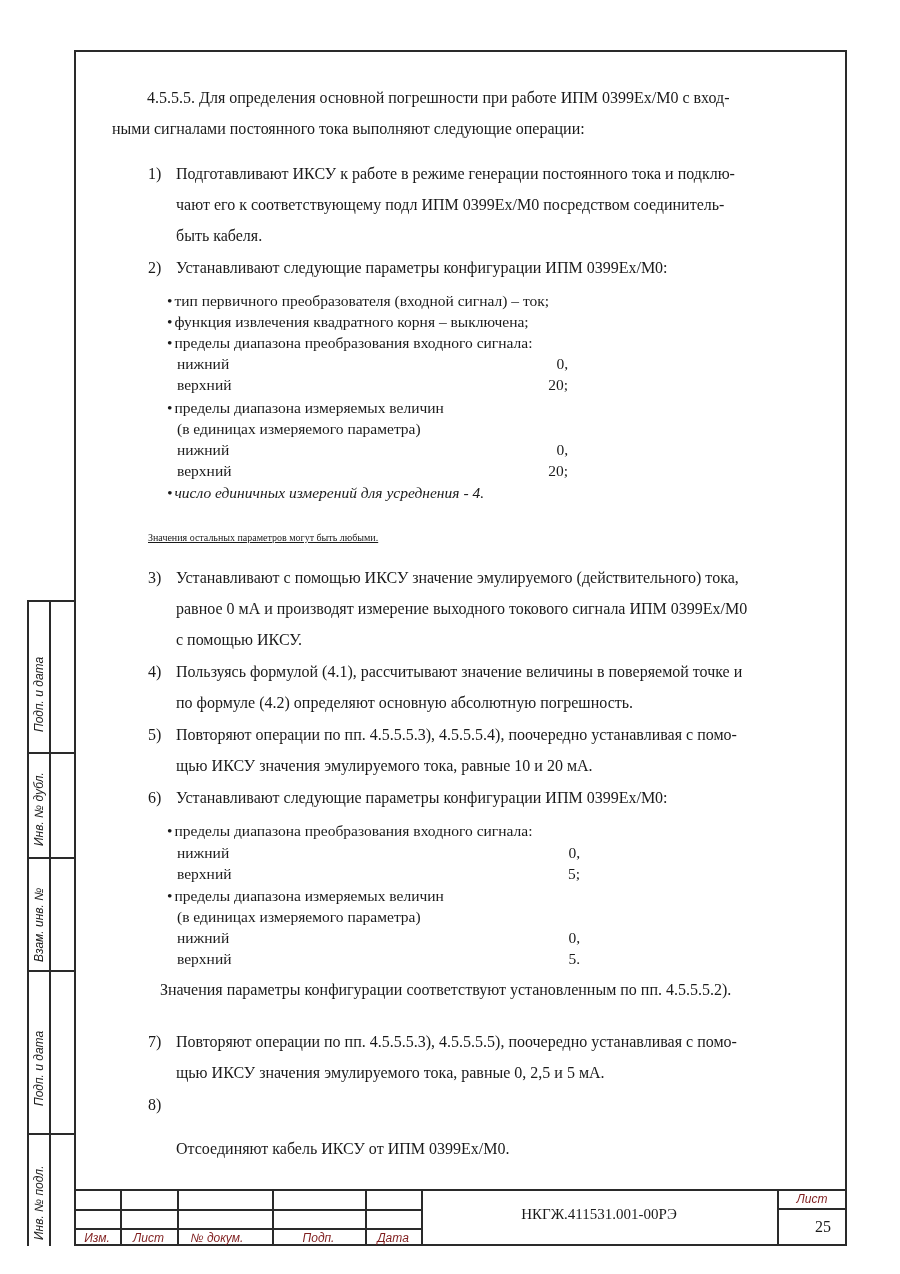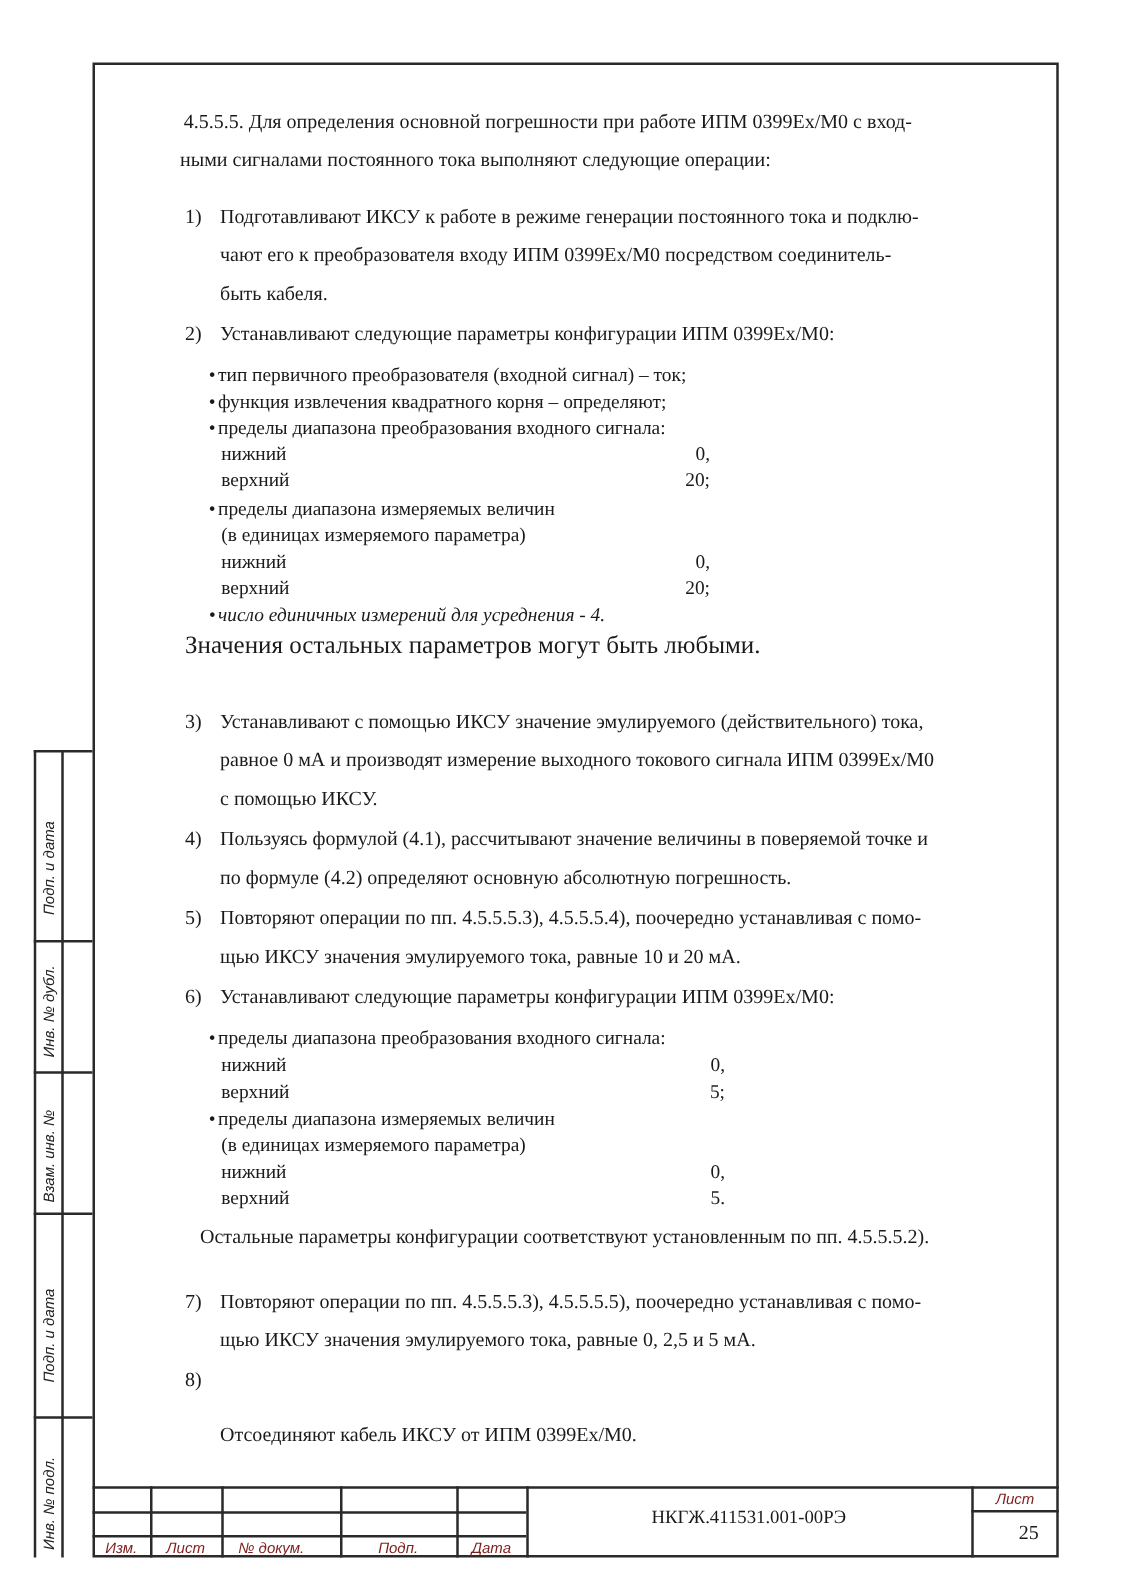--- a/index.html
+++ b/index.html
@@ -27,45 +27,45 @@
   .doc-code { position: absolute; left: 421px; top: 1206px; width: 356px; text-align: center;
               font-size: 15px; }
   .sheet-no { position: absolute; left: 777px; top: 1218px; width: 92px; text-align: center; font-size: 16px; }
 </style>
 </head>
 <body>
 
 <div class="frame"></div>
 
 <div class="txt" style="left:147px; top:88px; font-size:16px;">4.5.5.5. Для определения основной погрешности при работе ИПМ 0399Ex/M0 с вход-</div>
-<div class="txt" style="left:112px; top:119px;margin-left:32px;">ными сигналами постоянного тока выполняют следующие операции:</div>
+<div class="txt" style="left:112px; top:119px;">ными сигналами постоянного тока выполняют следующие операции:</div>
 
 <div class="txt" style="left:148px; top:164px;">1)</div>
 <div class="txt" style="left:176px; top:164px;">Подготавливают ИКСУ к работе в режиме генерации постоянного тока и подклю-</div>
-<div class="txt" style="left:176px; top:195px;">чают его к преобразователя входу ИПМ 0399Ex/M0 посредством соединитель-</div>
+<div class="txt" style="left:176px; top:195px;">чают его к соответствующему подл ИПМ 0399Ex/M0 посредством соединитель-</div>
 <div class="txt" style="left:176px; top:226px;">быть кабеля.</div>
 
 <div class="txt" style="left:148px; top:258px;">2)</div>
 <div class="txt" style="left:176px; top:258px;">Устанавливают следующие параметры конфигурации ИПМ 0399Ex/M0:</div>
 
 <div class="list bullet" style="left:167px; top:293px;">тип первичного преобразователя (входной сигнал) – ток;</div>
-<div class="list bullet" style="left:167px; top:314px;">функция извлечения квадратного корня – определяют;</div>
+<div class="list bullet" style="left:167px; top:314px;">функция извлечения квадратного корня – выключена;</div>
 <div class="list bullet" style="left:167px; top:335px;">пределы диапазона преобразования входного сигнала:</div>
 <div class="list" style="left:177px; top:356px;">нижний</div>
 <div class="val" style="left:500px; width:68px; top:356px;">0,</div>
 <div class="list" style="left:177px; top:377px;">верхний</div>
 <div class="val" style="left:500px; width:68px; top:377px;">20;</div>
 <div class="list bullet" style="left:167px; top:400px;">пределы диапазона измеряемых величин</div>
 <div class="list" style="left:177px; top:421px;">(в единицах измеряемого параметра)</div>
 <div class="list" style="left:177px; top:442px;">нижний</div>
 <div class="val" style="left:500px; width:68px; top:442px;">0,</div>
 <div class="list" style="left:177px; top:463px;">верхний</div>
 <div class="val" style="left:500px; width:68px; top:463px;">20;</div>
 <div class="list bullet" style="left:167px; top:485px;font-style:italic;">число единичных измерений для усреднения  -  4.</div>
-<div class="txt" style="left:148px; top:506px; font-size:20px;">Значения остальных параметров могут быть любыми.</div>
+<div class="txt" style="left:148px; top:528px; font-size:10px;text-decoration:underline;">Значения остальных параметров могут быть любыми.</div>
 
 <div class="txt" style="left:148px; top:568px;">3)</div>
 <div class="txt" style="left:176px; top:568px;">Устанавливают с помощью ИКСУ значение эмулируемого (действительного) тока,</div>
 <div class="txt" style="left:176px; top:599px;">равное 0 мА и производят измерение выходного токового сигнала ИПМ 0399Ex/M0</div>
 <div class="txt" style="left:176px; top:630px;">с помощью ИКСУ.</div>
 
 <div class="txt" style="left:148px; top:662px;">4)</div>
 <div class="txt" style="left:176px; top:662px;">Пользуясь формулой (4.1), рассчитывают значение величины в поверяемой точке и</div>
 <div class="txt" style="left:176px; top:693px;">по формуле (4.2) определяют основную абсолютную погрешность.</div>
 
@@ -80,21 +80,21 @@
 <div class="list" style="left:177px; top:845px;">нижний</div>
 <div class="val" style="left:530px; width:50px; top:845px;">0,</div>
 <div class="list" style="left:177px; top:866px;">верхний</div>
 <div class="val" style="left:530px; width:50px; top:866px;">5;</div>
 <div class="list bullet" style="left:167px; top:888px;">пределы диапазона измеряемых величин</div>
 <div class="list" style="left:177px; top:909px;">(в единицах измеряемого параметра)</div>
 <div class="list" style="left:177px; top:930px;">нижний</div>
 <div class="val" style="left:530px; width:50px; top:930px;">0,</div>
 <div class="list" style="left:177px; top:951px;">верхний</div>
 <div class="val" style="left:530px; width:50px; top:951px;">5.</div>
-<div class="txt" style="left:160px; top:980px;">Остальные параметры конфигурации соответствуют установленным по пп. 4.5.5.5.2).</div>
+<div class="txt" style="left:160px; top:980px;">Значения параметры конфигурации соответствуют установленным по пп. 4.5.5.5.2).</div>
 
 <div class="txt" style="left:148px; top:1032px;">7)</div>
 <div class="txt" style="left:176px; top:1032px;">Повторяют операции по пп. 4.5.5.5.3), 4.5.5.5.5), поочередно устанавливая с помо-</div>
 <div class="txt" style="left:176px; top:1063px;">щью ИКСУ значения эмулируемого тока, равные 0, 2,5 и 5 мА.</div>
 
 <div class="txt" style="left:148px; top:1095px;">8)</div>
 <div class="txt" style="left:176px; top:1095px;margin-top:44px;">Отсоединяют кабель ИКСУ от ИПМ 0399Ex/M0.</div>
 
 <div class="strip"></div>
 <div class="strip-mid"></div>

